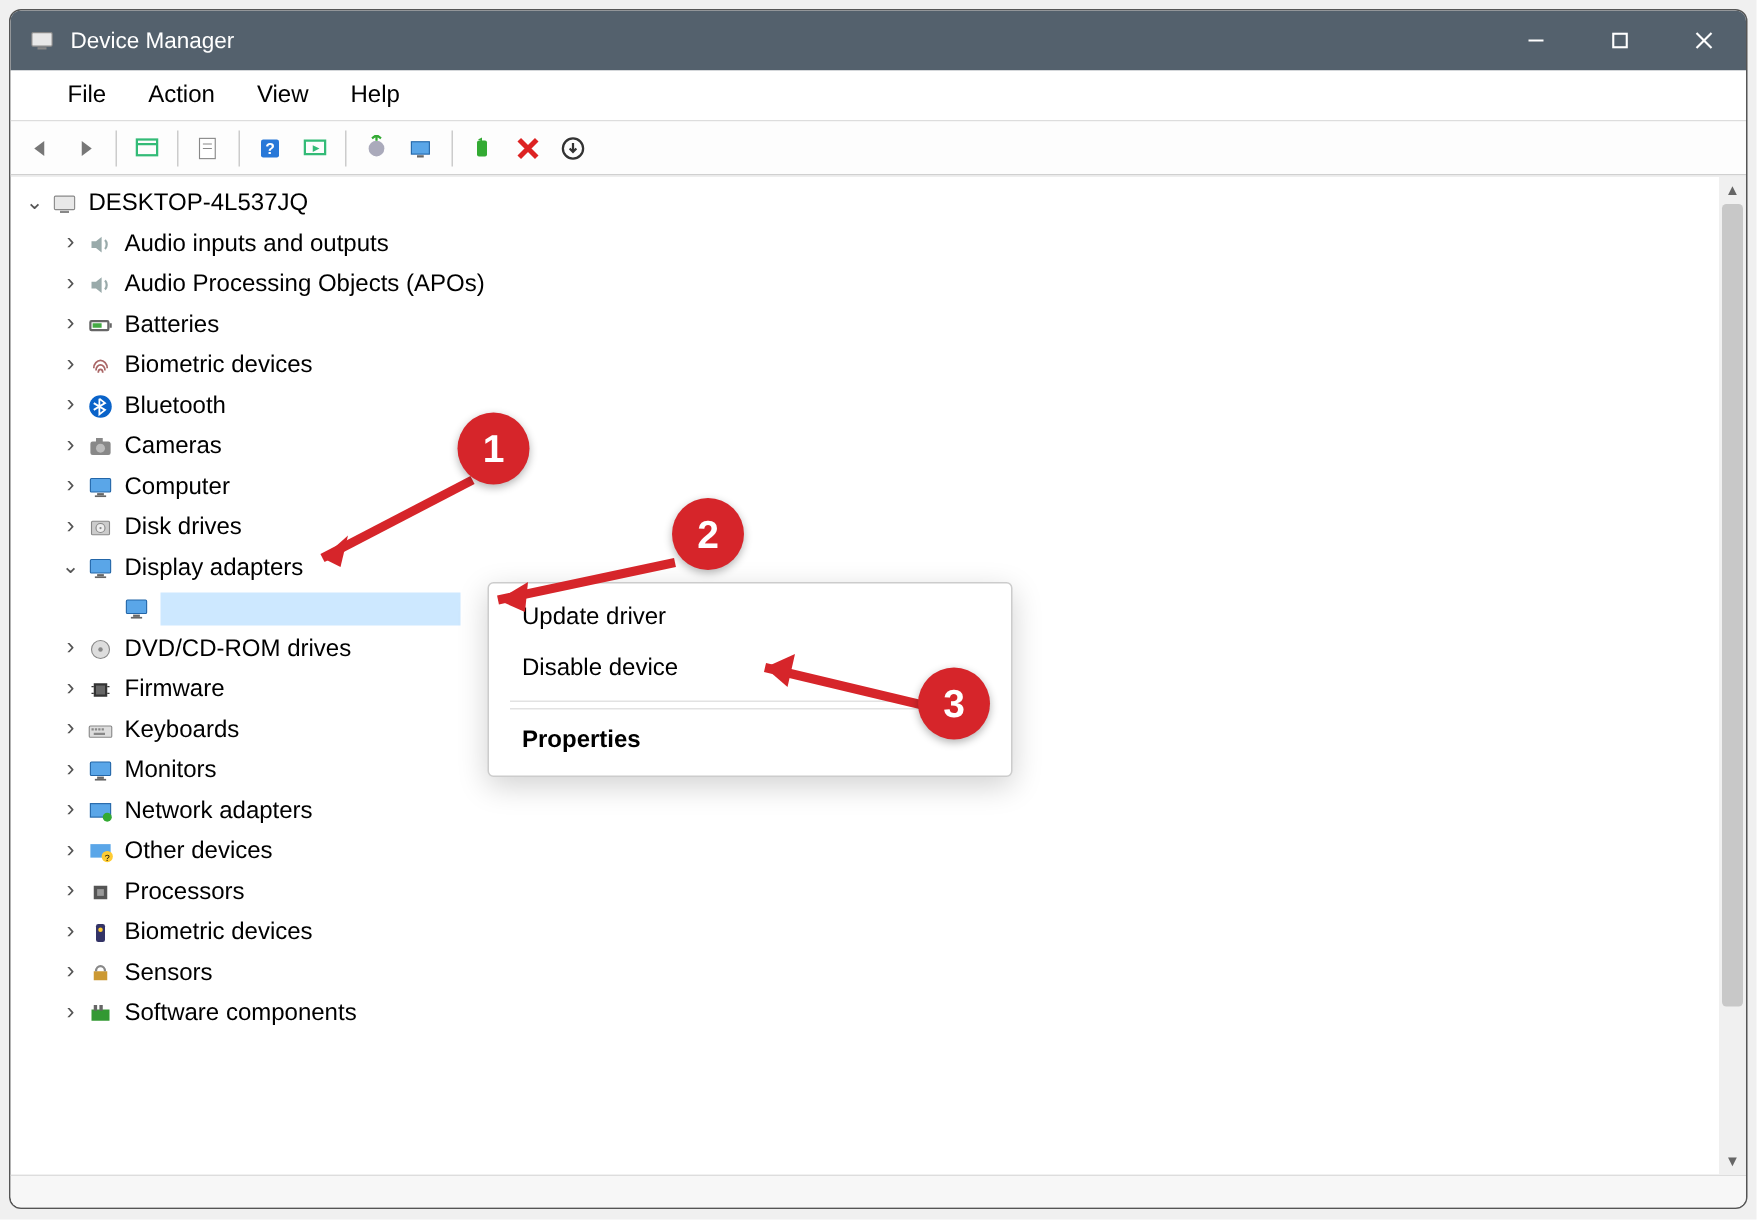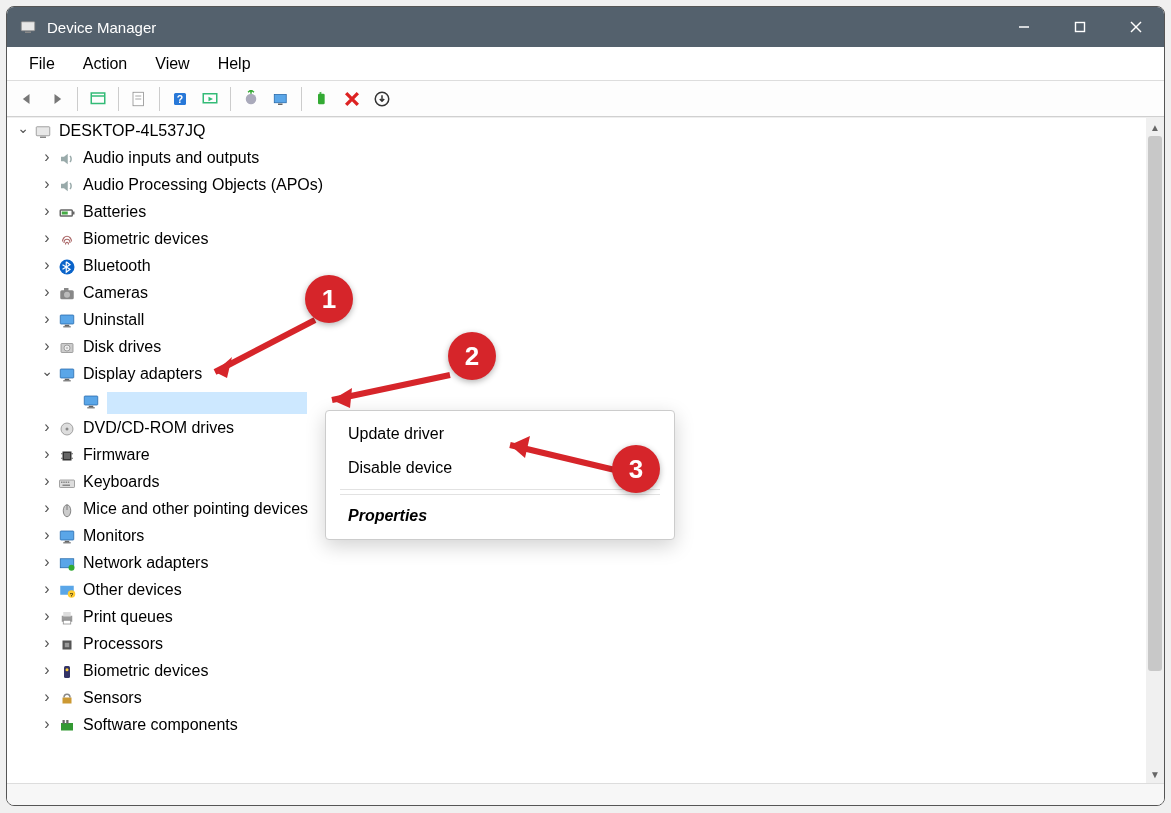--- a/index.html
+++ b/index.html
@@ -11,61 +11,61 @@
   }
   .titlebar {
     height: 40px; background: #54616d; color: #fff; display: flex; align-items: center;
     padding-left: 12px; font-size: 15px;
   }
   .titlebar .app-icon { width: 18px; height: 18px; margin-right: 10px; }
   .titlebar-spacer { flex: 1; }
   .window-btn { width: 56px; height: 40px; display: flex; align-items: center; justify-content: center; color: #fff; }
   .window-btn svg { width: 14px; height: 14px; }
   .menubar {
-    height: 34px; display: flex; align-items: center; padding: 0 8px; font-size: 16px;
+    height: 34px; display: flex; align-items: center; padding: 0 24px; font-size: 16px;
     border-bottom: 1px solid #ddd; background: #fff;
   }
   .menubar .menu-item { padding: 4px 14px; }
   .toolbar {
     height: 36px; display: flex; align-items: center; padding: 0 6px; gap: 2px;
     border-bottom: 1px solid #d0d0d0; background: #fdfdfd;
   }
   .toolbar .tbtn { width: 28px; height: 28px; display:flex; align-items:center; justify-content:center; border:1px solid transparent; }
   .toolbar .sep { width: 1px; height: 24px; background: #ccc; margin: 0 4px; }
   .content {
     flex: 1; display: flex; overflow: hidden; border-top: 1px solid #eee;
     position: relative;
   }
   .tree {
     flex: 1; overflow-y: auto; padding: 4px 2px 4px 8px; font-size: 16px; color: #000;
     background: #fff;
   }
   .tree-row {
-    display: flex; align-items: flex-start; height: 27px; white-space: nowrap;
+    display: flex; align-items: center; height: 27px; white-space: nowrap;
   }
   .chev { width: 16px; display:inline-flex; justify-content:center; color:#555; font-size:11px; }
   .chev.open::before { content: "⌄"; font-size:14px; position:relative; top:-2px;}
   .chev.closed::before { content: "›"; font-size:16px; position:relative; top:-1px;}
   .chev.none::before { content: ""; }
   .node-icon { width: 20px; height: 20px; margin: 0 6px 0 2px; display:inline-flex; align-items:center; justify-content:center; }
   .node-icon svg { width:18px; height:18px; }
   .indent-0 { padding-left: 0px; }
   .indent-1 { padding-left: 24px; }
   .indent-2 { padding-left: 48px; }
   .selected-label {
     background: #cde8ff; padding: 1px 4px; display:inline-block; min-width:200px; height:22px;
   }
   .context-menu {
     position: absolute; background: #fff; border: 1px solid #ccc; border-radius: 4px;
     box-shadow: 0 6px 20px rgba(0,0,0,0.18); padding: 6px 0; font-size: 16px;
     width: 350px;
   }
   .context-menu .cm-item { padding: 8px 22px; }
   .context-menu .cm-sep { height:1px; background:#e2e2e2; margin: 4px 14px; }
-  .context-menu .cm-item.bold { font-weight: 700; font-style: italic; }
+  .context-menu .cm-item.bold { font-weight: 700; }
   .statusbar { height: 22px; background: #f7f7f7; border-top: 1px solid #ddd; }
   .scrollbar-v {
     position:absolute; right:0; top:0; bottom:0; width:18px; background:#f0f0f0;
     display:flex; flex-direction:column; align-items:center;
   }
   .scrollbar-v .arrow { height:18px; width:100%; display:flex; align-items:center; justify-content:center; color:#666; font-size:10px;}
   .scrollbar-v .track { flex:1; width:100%; position:relative; }
   .scrollbar-v .thumb { position:absolute; top:0; left:2px; right:2px; height:85%; background:#c8c8c8; border-radius:3px; }
 
   
@@ -264,21 +264,21 @@
   </div>
         <div class="tree-row indent-1">
     <span class="chev closed"></span>
     <span class="node-icon">
             <svg viewBox="0 0 24 24">
               <rect x="3" y="4" width="18" height="12" rx="1" fill="#5aa6e8" stroke="#2366a8"></rect>
               <rect x="9" y="17" width="6" height="2" fill="#666"></rect>
               <rect x="7" y="19" width="10" height="1.5" fill="#666"></rect>
             </svg>
           </span>
-    <span>Uninstall</span>
+    <span>Computer</span>
   </div>
         <div class="tree-row indent-1">
     <span class="chev closed"></span>
     <span class="node-icon">
             <svg viewBox="0 0 24 24">
               <rect x="4" y="6" width="16" height="12" rx="1" fill="#ccc" stroke="#888"></rect>
               <circle cx="12" cy="12" r="4" fill="#eee" stroke="#888"></circle>
               <circle cx="12" cy="12" r="1" fill="#888"></circle>
             </svg>
           </span>
@@ -341,30 +341,20 @@
               <rect x="13" y="10" width="2" height="2" fill="#888"></rect>
               <rect x="6" y="14" width="10" height="2" fill="#888"></rect>
             </svg>
           </span>
     <span>Keyboards</span>
   </div>
         <div class="tree-row indent-1">
     <span class="chev closed"></span>
     <span class="node-icon">
             <svg viewBox="0 0 24 24">
-              <ellipse cx="12" cy="13" rx="5" ry="8" fill="#ccc" stroke="#666"></ellipse>
-              <line x1="12" y1="5" x2="12" y2="12" stroke="#666"></line>
-            </svg>
-          </span>
-    <span>Mice and other pointing devices</span>
-  </div>
-        <div class="tree-row indent-1">
-    <span class="chev closed"></span>
-    <span class="node-icon">
-            <svg viewBox="0 0 24 24">
               <rect x="3" y="4" width="18" height="12" rx="1" fill="#5aa6e8" stroke="#2366a8"></rect>
               <rect x="9" y="17" width="6" height="2" fill="#666"></rect>
               <rect x="7" y="19" width="10" height="1.5" fill="#666"></rect>
             </svg>
           </span>
     <span>Monitors</span>
   </div>
         <div class="tree-row indent-1">
     <span class="chev closed"></span>
     <span class="node-icon">
@@ -378,31 +368,20 @@
         <div class="tree-row indent-1">
     <span class="chev closed"></span>
     <span class="node-icon">
             <svg viewBox="0 0 24 24">
               <rect x="3" y="5" width="18" height="12" fill="#5aa6e8"></rect>
               <circle cx="18" cy="16" r="5" fill="#ffcc33"></circle>
               <text x="18" y="20" text-anchor="middle" font-size="8" fill="#000">?</text>
             </svg>
           </span>
     <span>Other devices</span>
-  </div>
-        <div class="tree-row indent-1">
-    <span class="chev closed"></span>
-    <span class="node-icon">
-            <svg viewBox="0 0 24 24">
-              <rect x="5" y="9" width="14" height="8" fill="#999"></rect>
-              <rect x="7" y="4" width="10" height="6" fill="#ddd"></rect>
-              <rect x="7" y="15" width="10" height="5" fill="#fff" stroke="#888"></rect>
-            </svg>
-          </span>
-    <span>Print queues</span>
   </div>
         <div class="tree-row indent-1">
     <span class="chev closed"></span>
     <span class="node-icon">
             <svg viewBox="0 0 24 24">
               <rect x="6" y="6" width="12" height="12" fill="#555"></rect>
               <rect x="9" y="9" width="6" height="6" fill="#999"></rect>
             </svg>
           </span>
     <span>Processors</span>
@@ -440,21 +419,21 @@
   </div>
       </div>
     <div class="scrollbar-v">
       <div class="arrow">▲</div>
       <div class="track">
           <div class="thumb"></div>
         </div>
       <div class="arrow">▼</div>
     </div>
 
-    <div class="context-menu" id="ctxmenu" style="left:318px; top:292px;">
+    <div class="context-menu" id="ctxmenu" style="left:318px; top:270px;">
         <div class="cm-item">Update driver</div>
         <div class="cm-item">Disable device</div>
         <div class="cm-sep"></div>
         <div class="cm-sep"></div>
         <div class="cm-item bold">Properties</div>
       </div>
   </div>
 
   <div class="statusbar"></div>
 </div>

